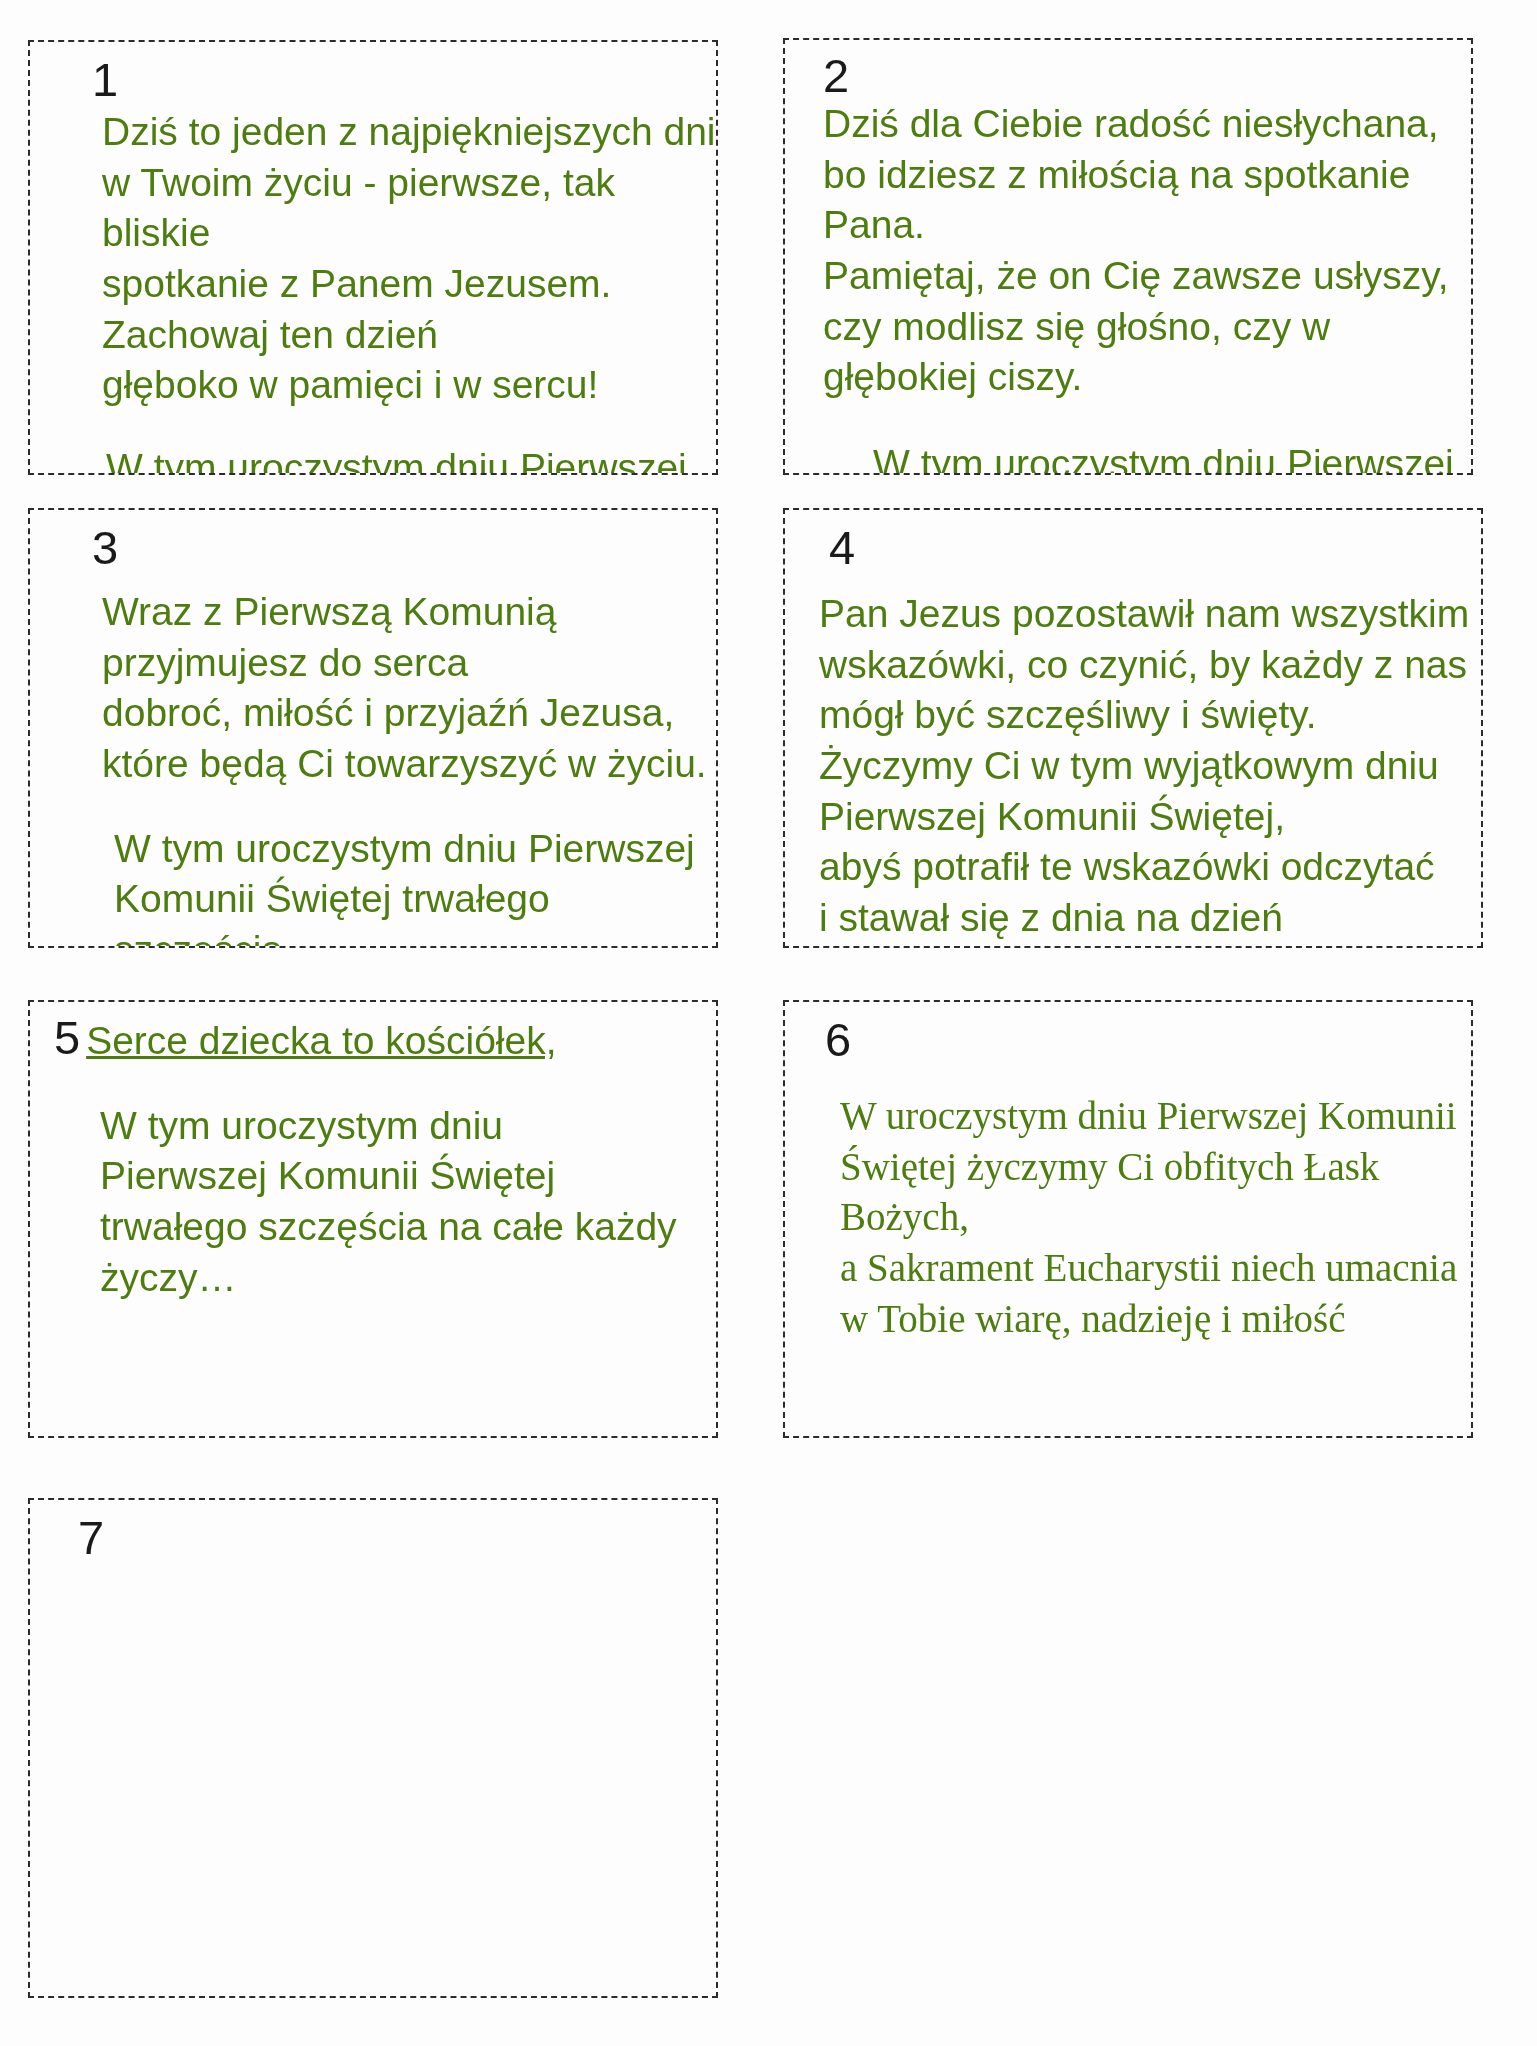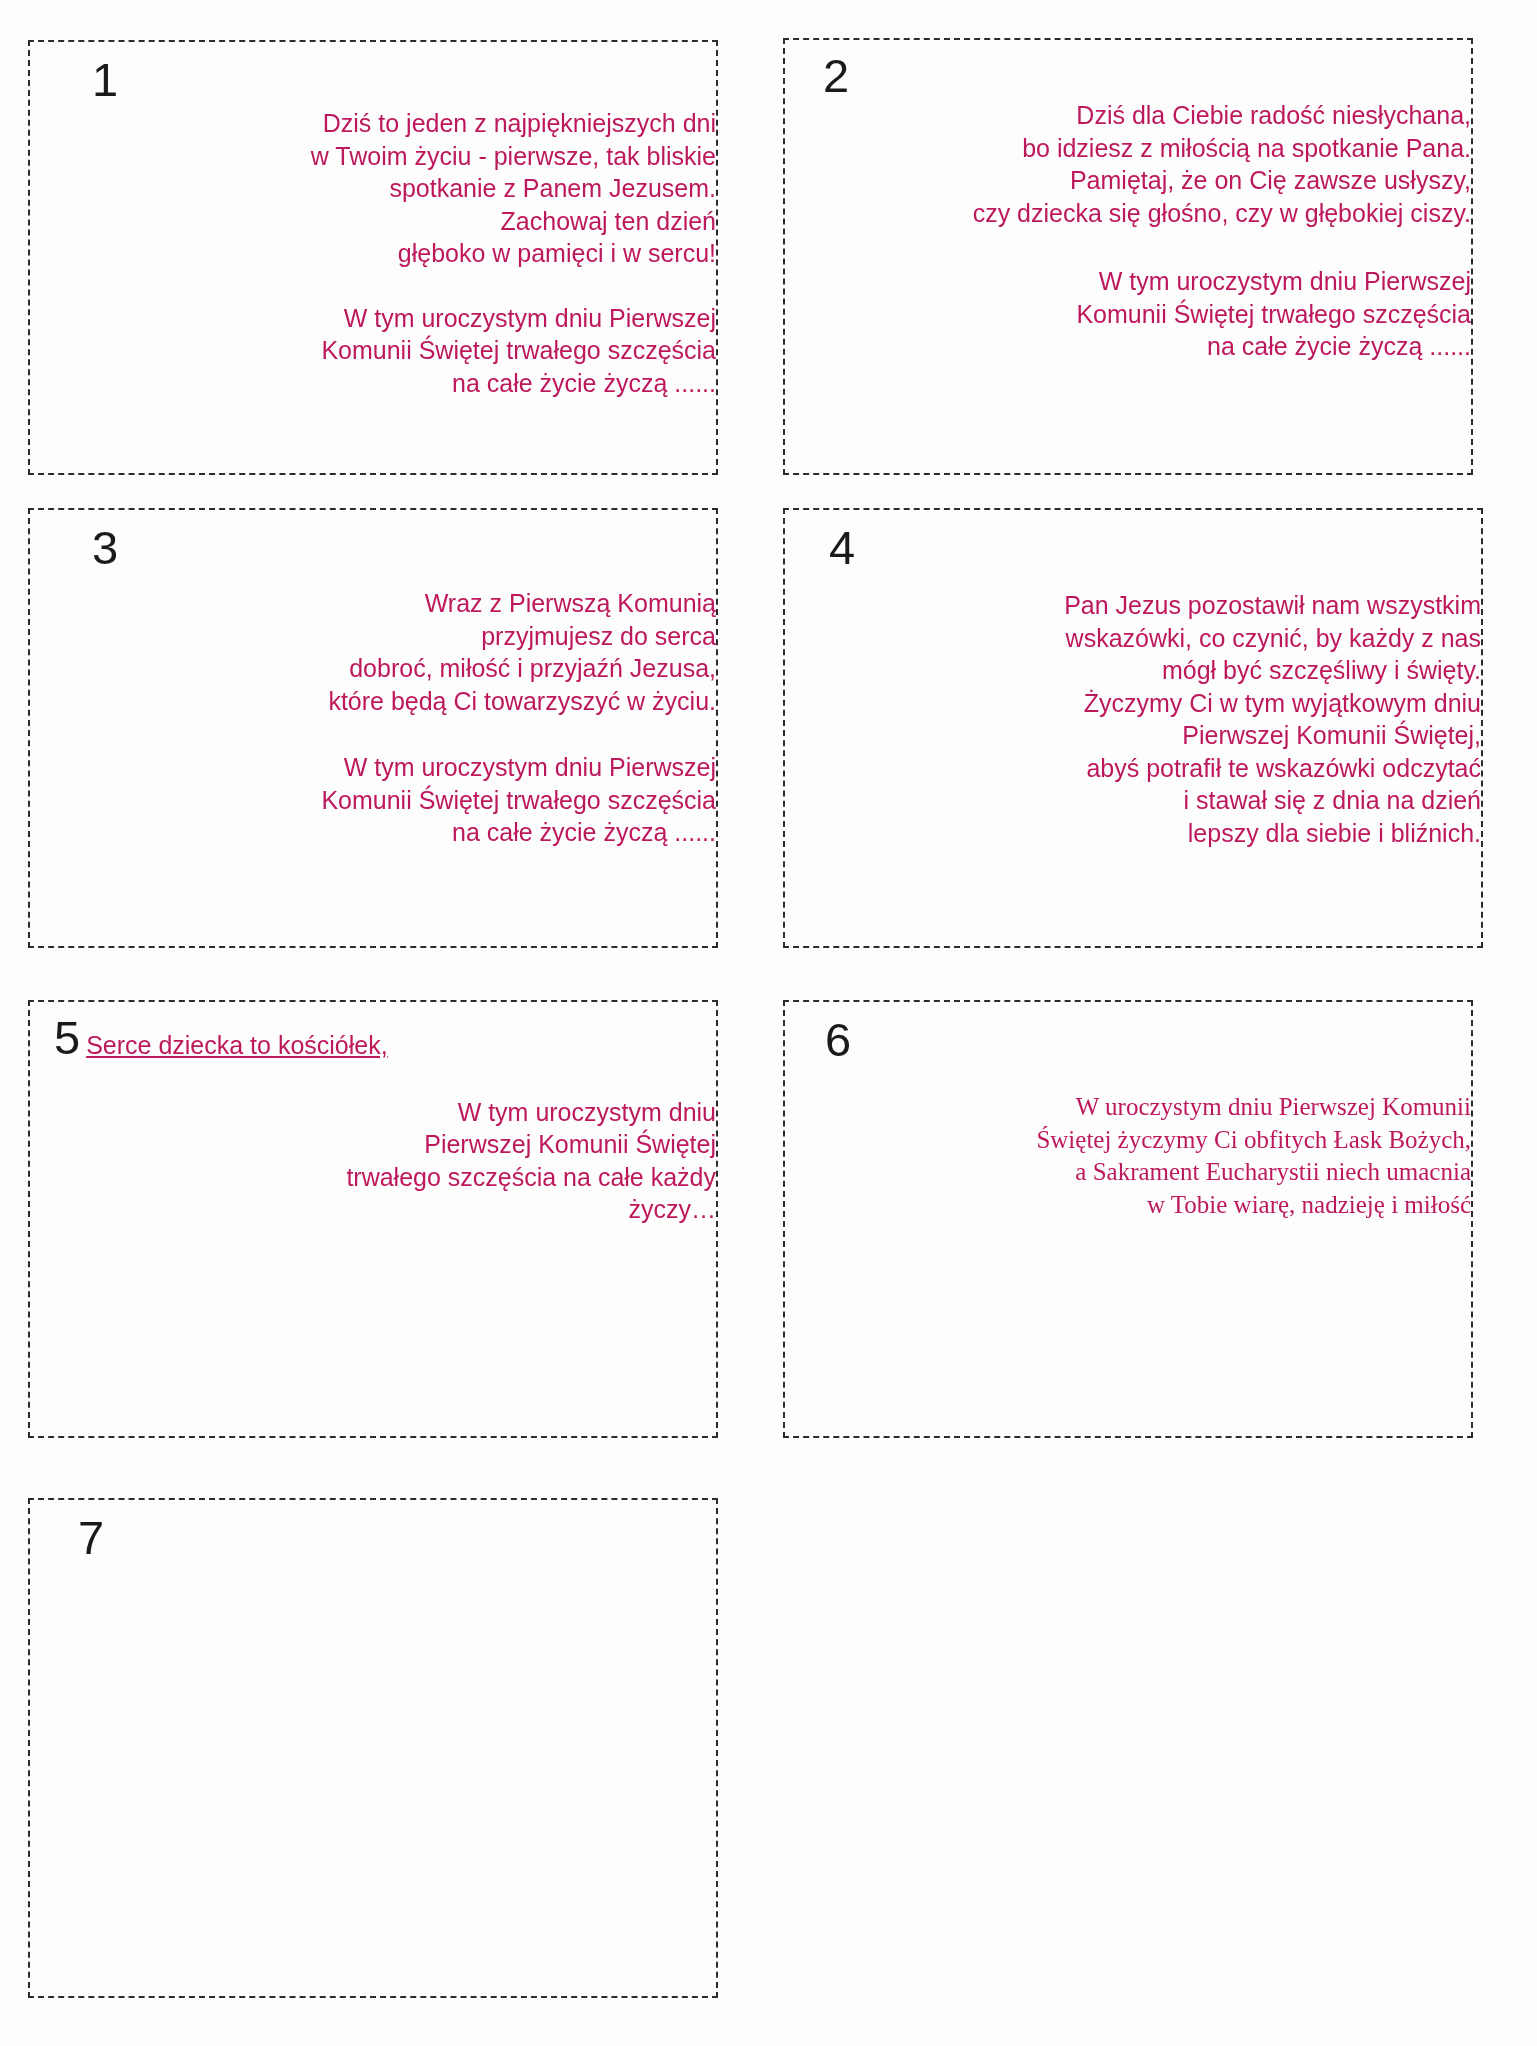--- a/index.html
+++ b/index.html
@@ -38,25 +38,24 @@
     overflow: hidden;
   }
   .card-num {
     font-size: 47px;
     line-height: 1.0;
     font-weight: 400;
     color: #1a1a1a;
     display: block;
   }
   .card-body {
-    font-size: 25px;
+    font-size: 39px;
     line-height: 1.30;
-    color: #be185d;
+    color: #4d7c0f;
     white-space: pre-line;
-    text-align: right;
   }
   .para { white-space: pre-line; }
 
   
   #card-1 { left: 28px;  top: 40px;   width: 690px;  height: 435px; }
   #card-2 { left: 783px; top: 38px;   width: 690px;  height: 437px; }
   #card-3 { left: 28px;  top: 508px;  width: 690px;  height: 440px; }
   #card-4 { left: 783px; top: 508px;  width: 700px;  height: 440px; }
   #card-5 { left: 28px;  top: 1000px; width: 690px;  height: 438px; }
   #card-6 { left: 783px; top: 1000px; width: 690px;  height: 438px; }
@@ -116,21 +115,21 @@
 na całe życie życzą ......</div>
       </div>
     </div>
 
     <div class="card" id="card-2">
       <div class="inner">
         <span class="card-num">2</span>
         <div class="card-body para p1">Dziś dla Ciebie radość niesłychana,
 bo idziesz z miłością na spotkanie Pana.
 Pamiętaj, że on Cię zawsze usłyszy,
-czy dziecka się głośno, czy w głębokiej ciszy.</div>
+czy modlisz się głośno, czy w głębokiej ciszy.</div>
         <div class="card-body para p2">W tym uroczystym dniu Pierwszej
 Komunii Świętej trwałego szczęścia
 na całe życie życzą ......</div>
       </div>
     </div>
 
     <div class="card" id="card-3">
       <div class="inner">
         <span class="card-num">3</span>
         <div class="card-body para p1">Wraz z Pierwszą Komunią

